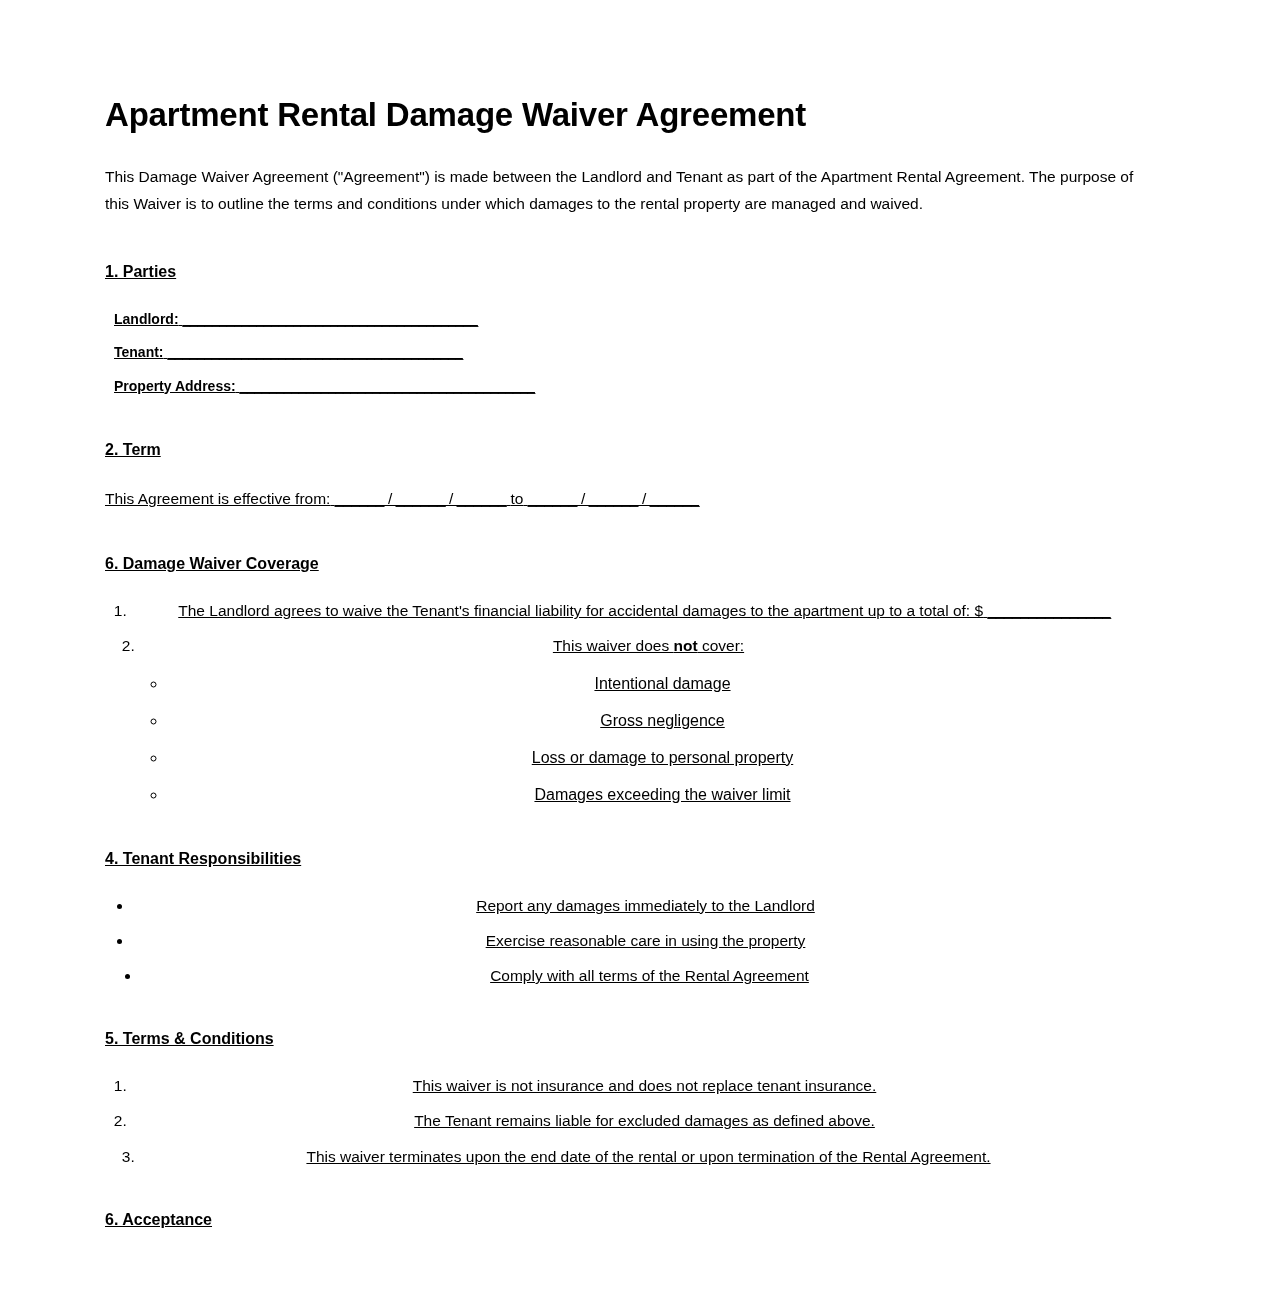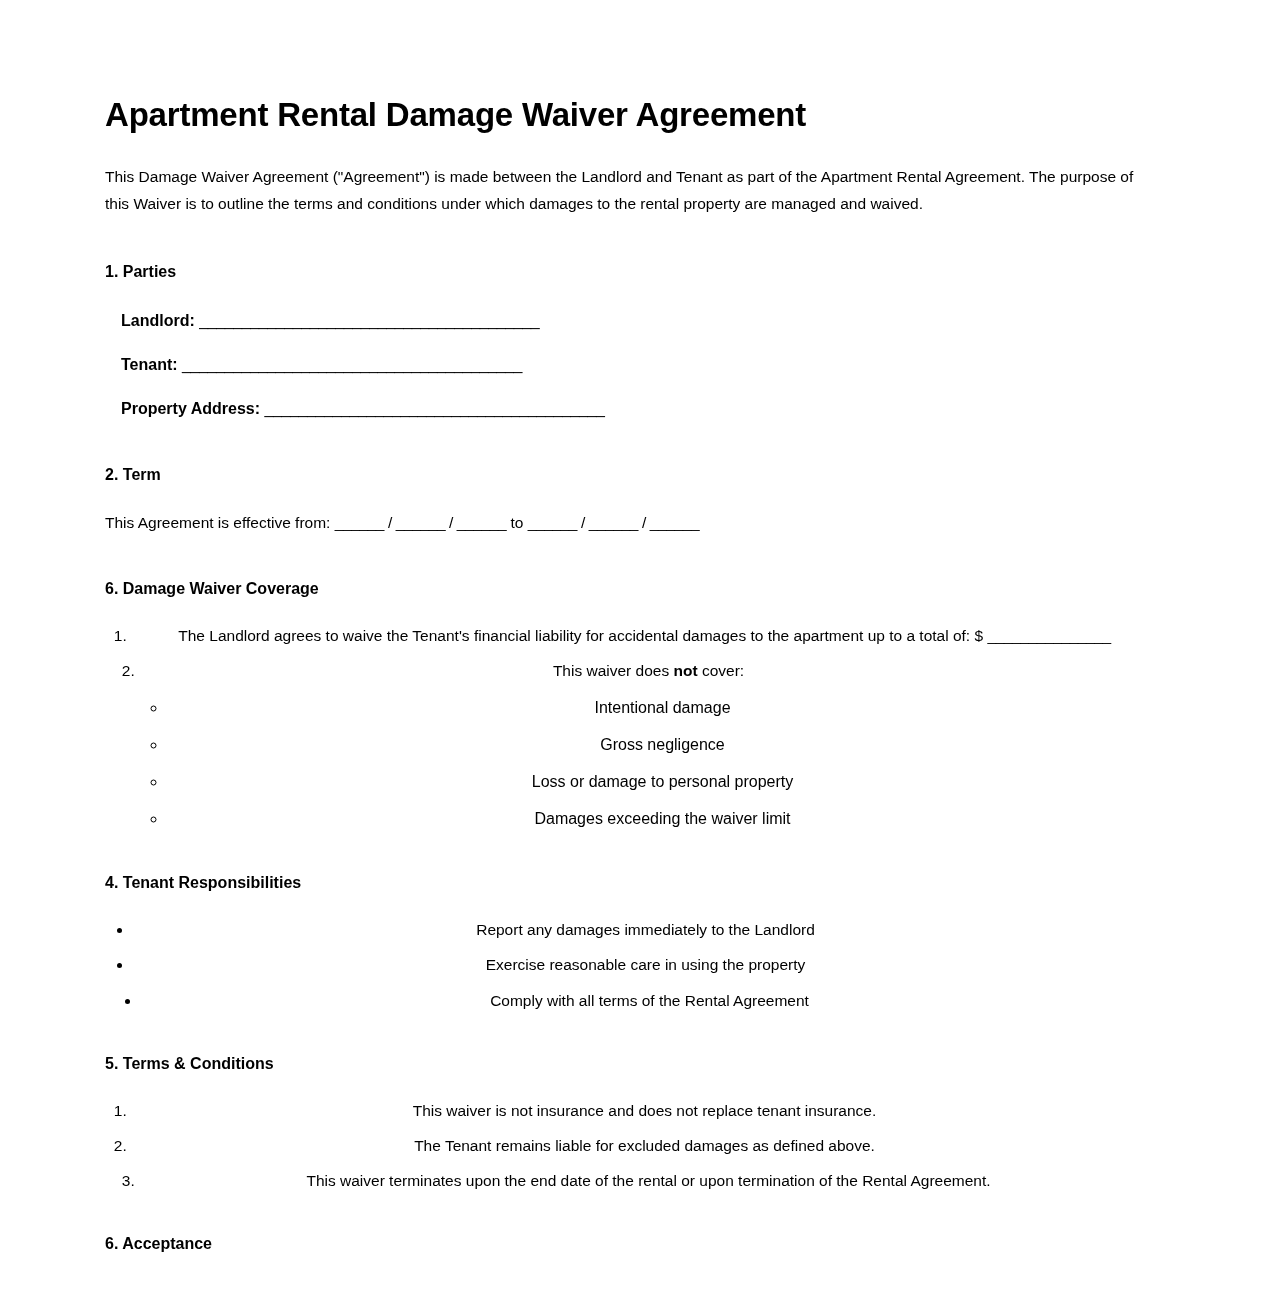--- a/index.html
+++ b/index.html
@@ -35,28 +35,29 @@
     max-width: 1053px;
   }
   h2.section-heading {
     font-size: 16px;
     font-weight: bold;
     margin: 0 0 24px 0;
     line-height: 1.3;
   }
   .section {
     margin-bottom: 42px;
+    text-decoration: underline;
   }
   .section:last-of-type {
     margin-bottom: 0;
   }
   .field-line {
-    font-size: 16px;
+    font-size: 14px;
     line-height: 1.75;
-    margin: 16px;
+    margin: 9px;
     white-space: nowrap;
   }
   .field-label {
     font-weight: bold;
   }
   .blank {
     font-weight: normal;
     letter-spacing: -0.4px;
   }
   .body-text {

